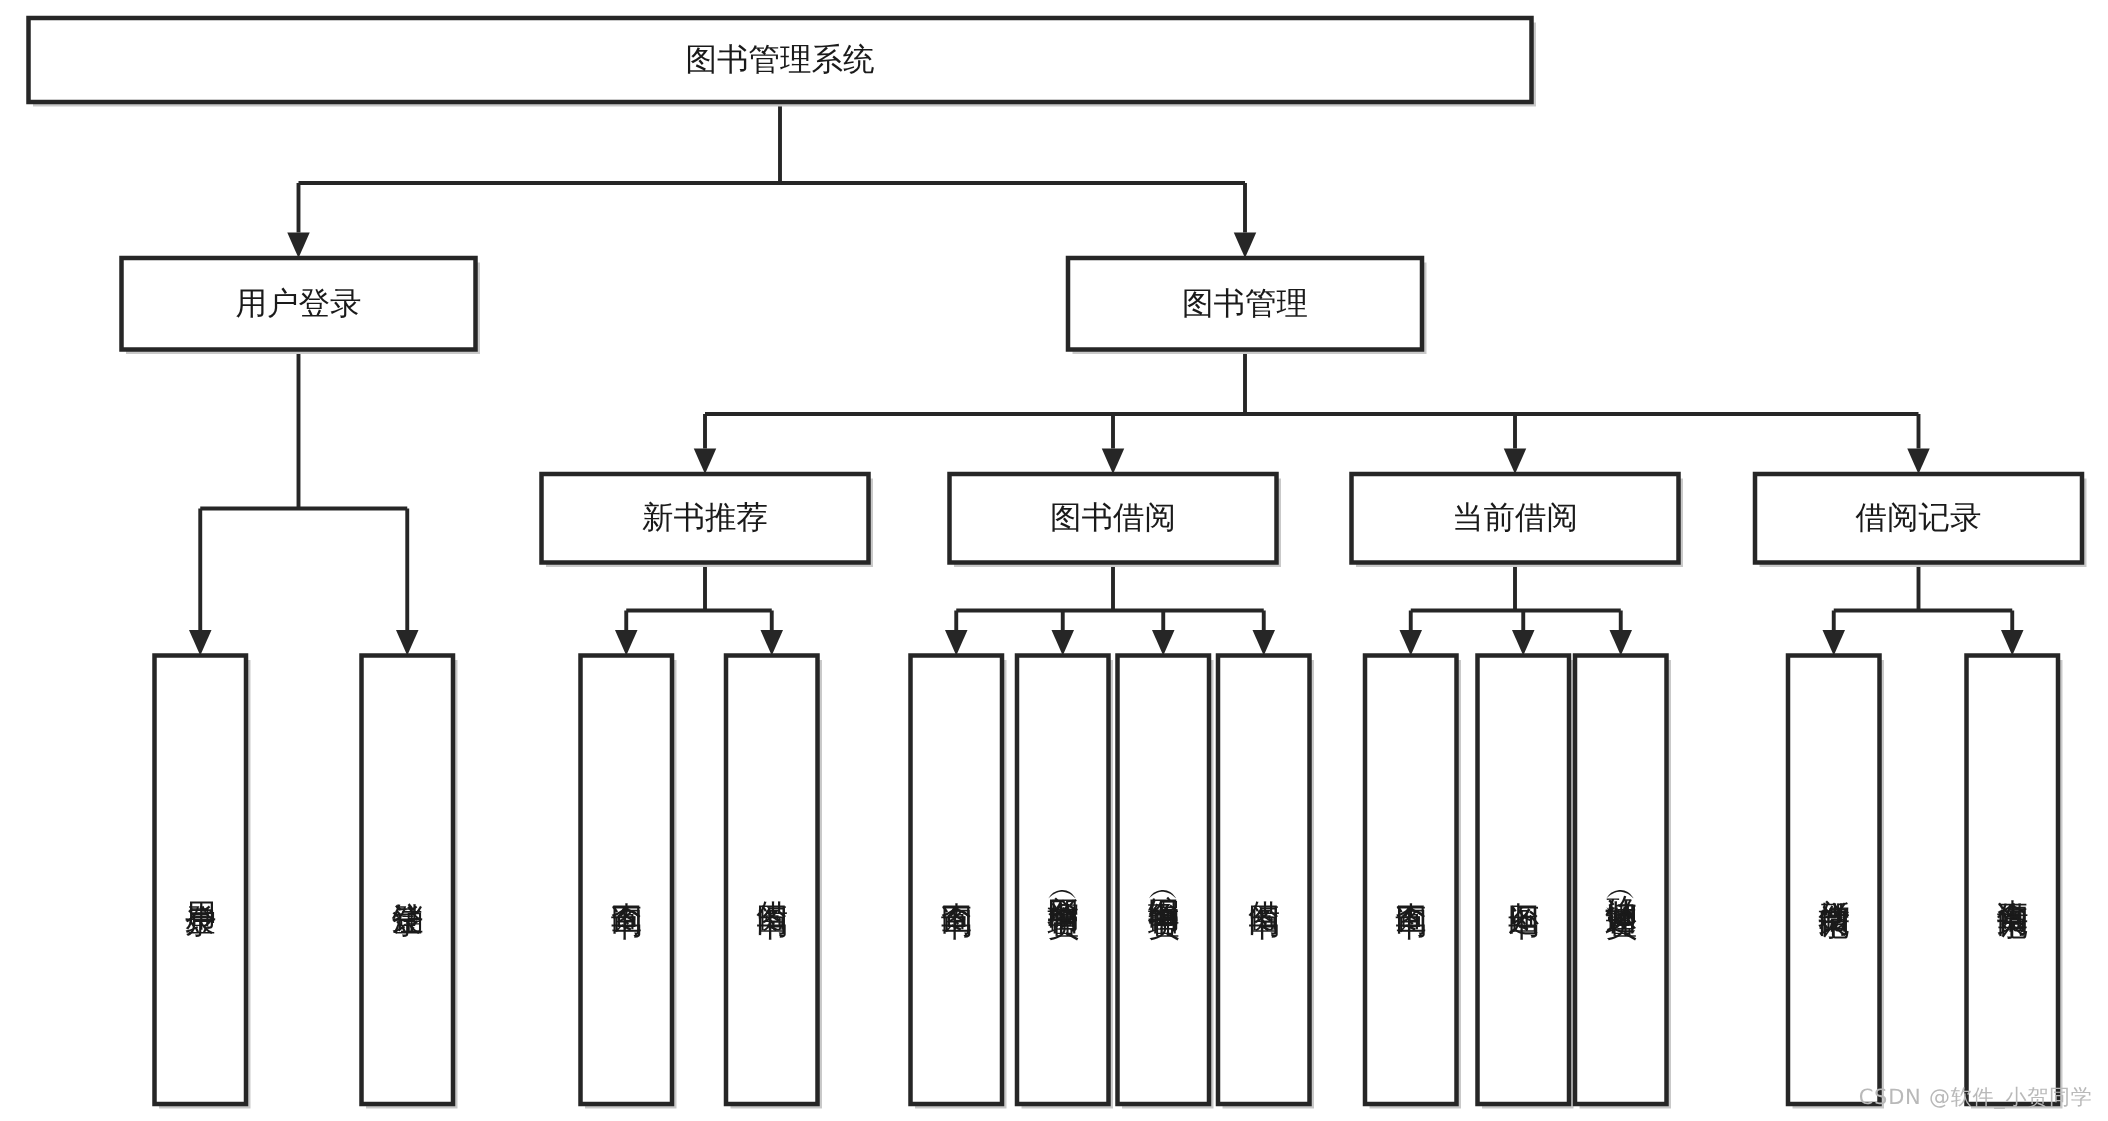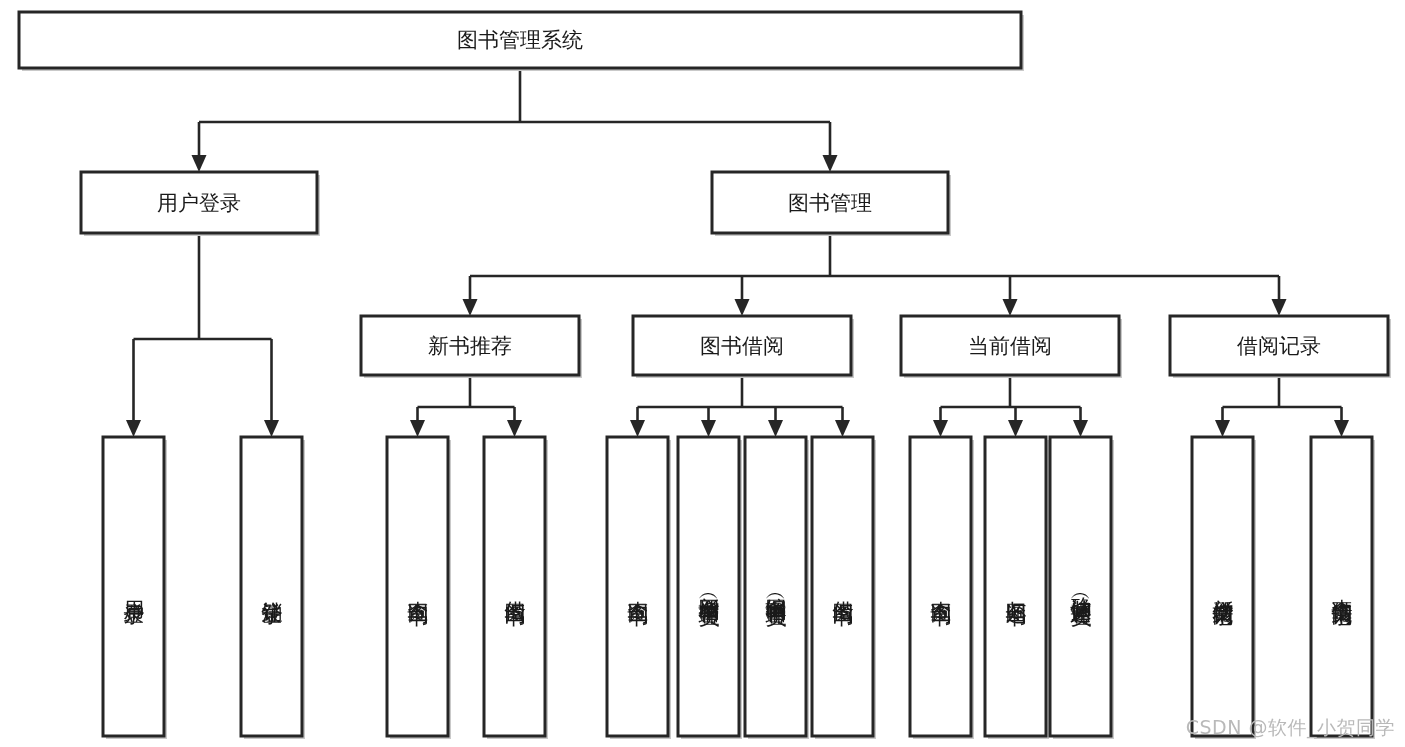--- a/index.html
+++ b/index.html
@@ -67,21 +67,21 @@
     color: #1a1a1a;
     letter-spacing: 1.5px;
     white-space: nowrap;
     text-align: center;
   }
   .watermark {
     position: absolute;
     right: 10px;
     bottom: 6px;
     font-family: "DejaVu Sans", "Liberation Sans", sans-serif;
-    font-size: 19px;
+    font-size: 14px;
     color: #b9b9b9;
     white-space: nowrap;
     letter-spacing: 0.5px;
   }
 </style>
 </head>
 <body>
 
 <div id="diagram-root">
 

